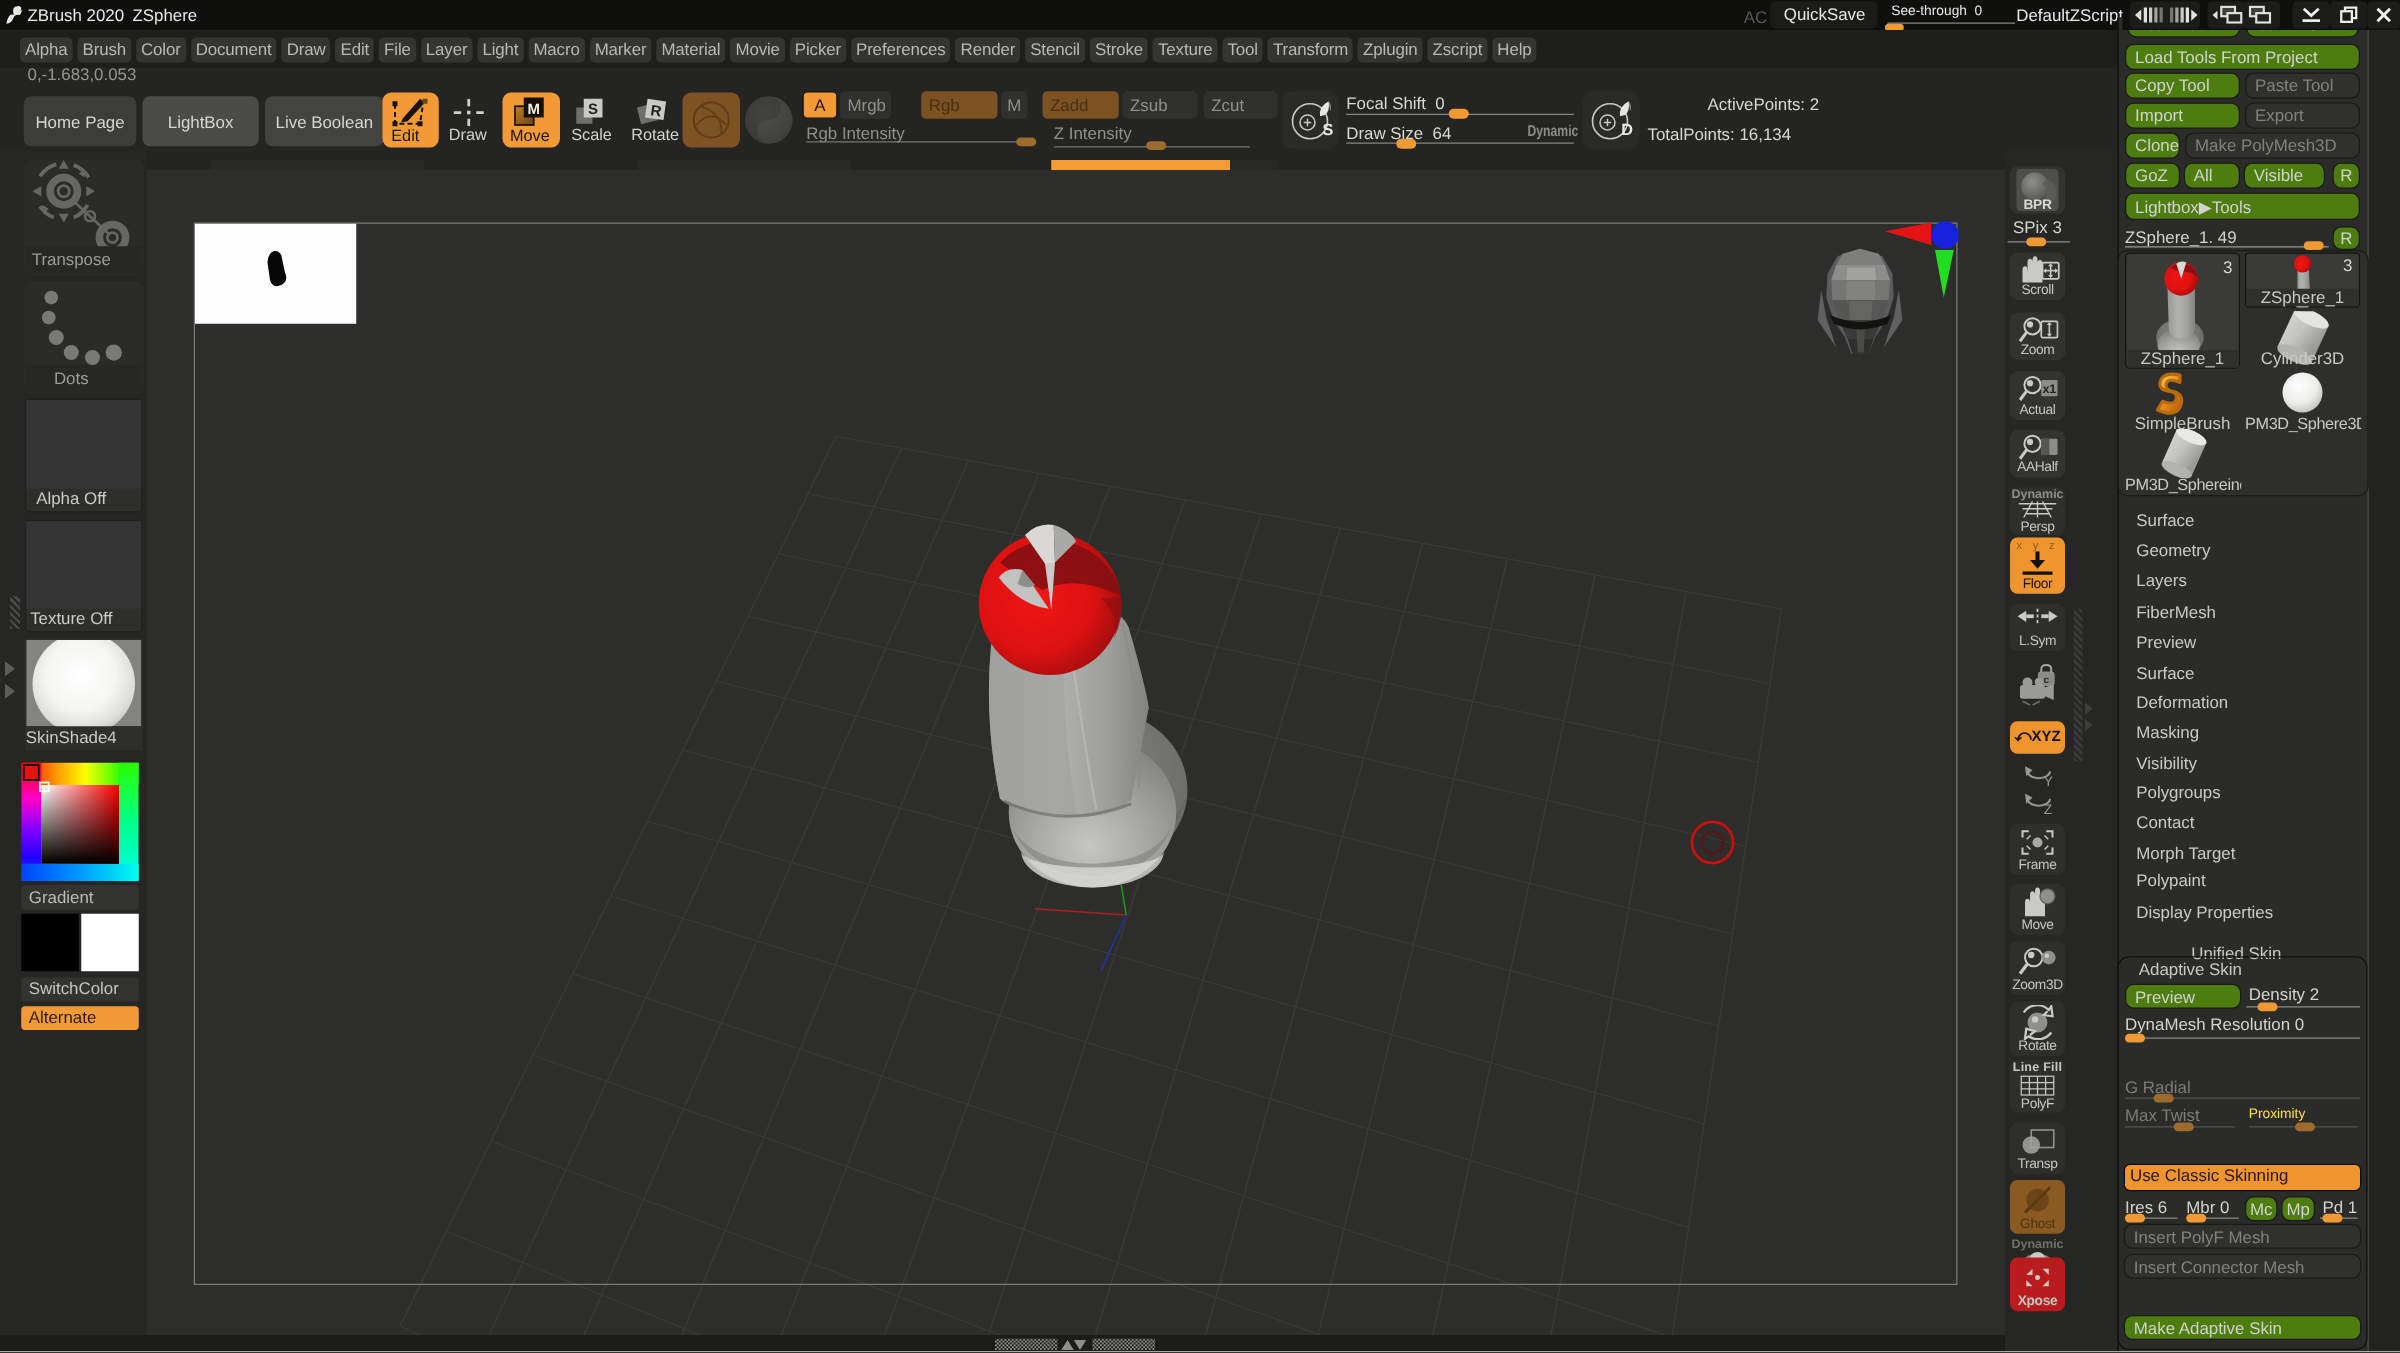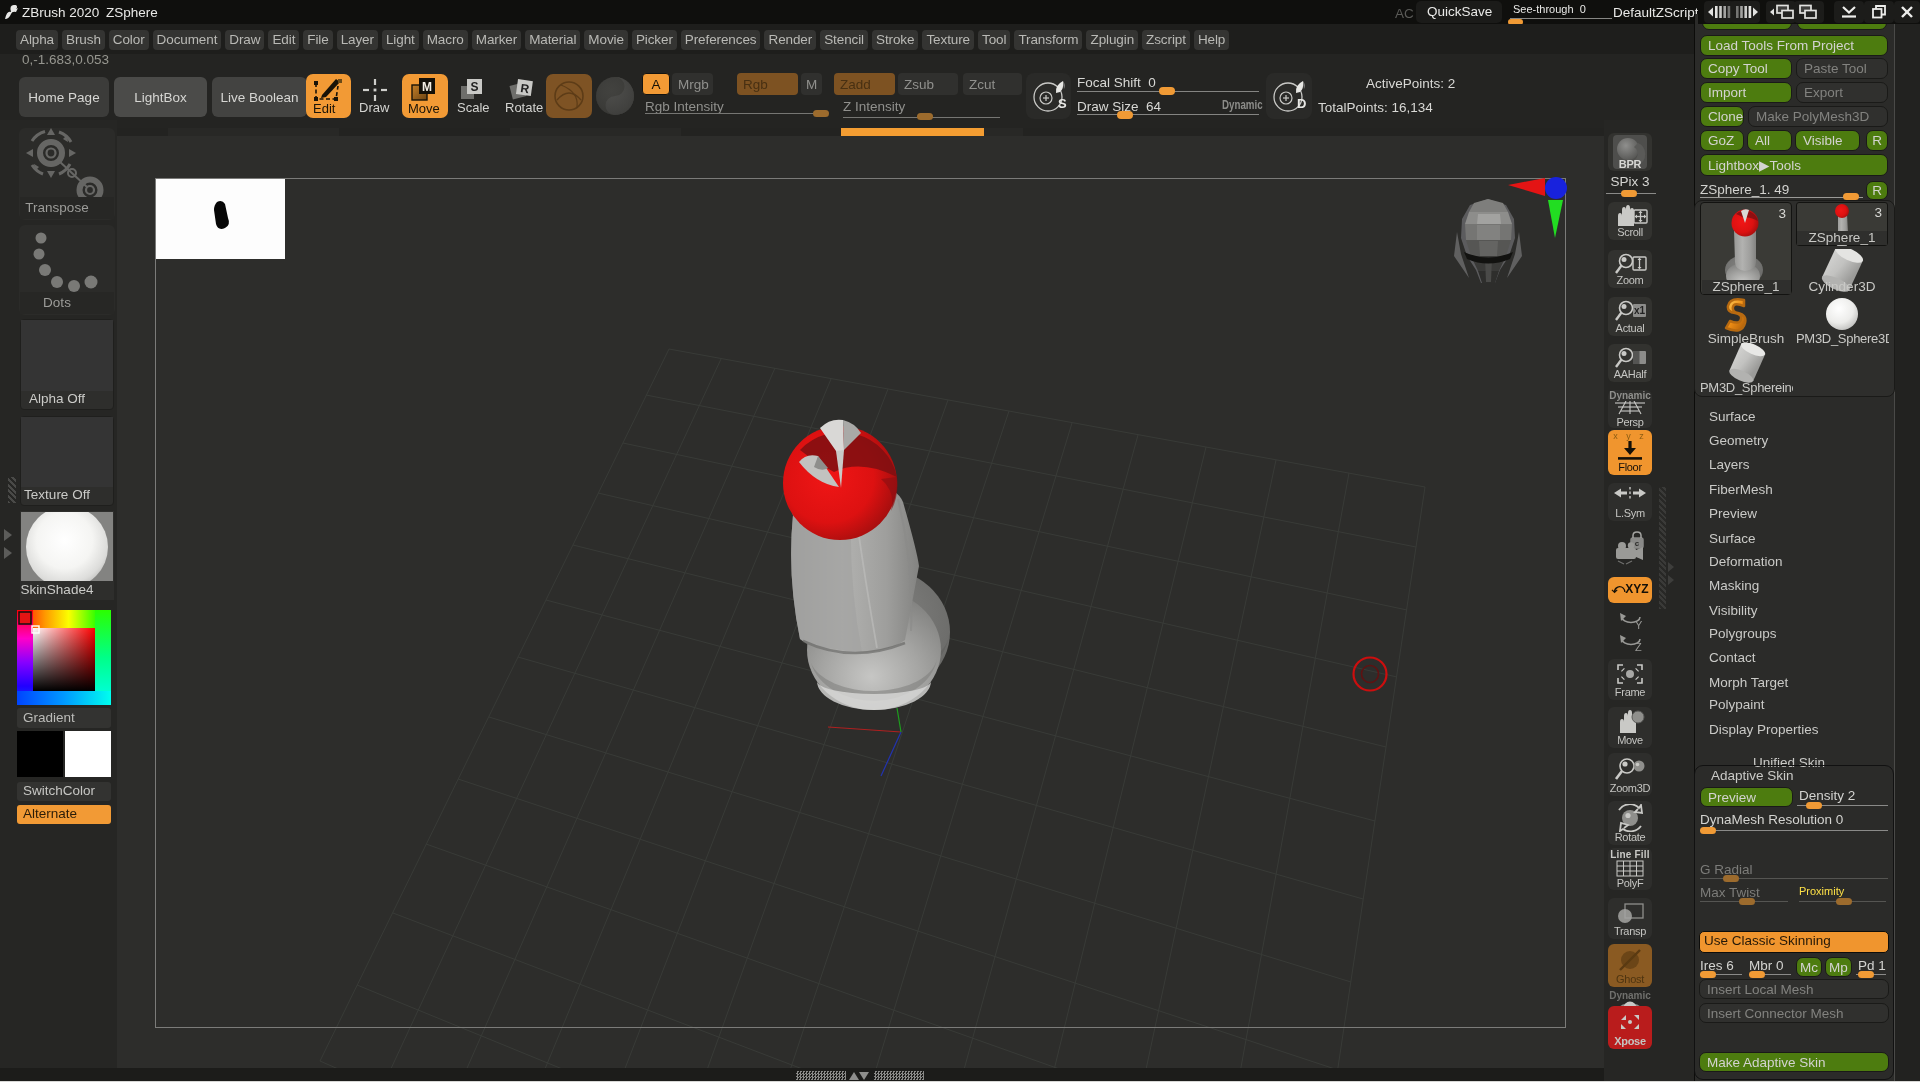--- a/index.html
+++ b/index.html
@@ -873,21 +873,21 @@
 <div class="sline" style="left:1700px;top:974px;width:42px;background:#8a8a88;"></div>
 <div class="pill" style="left:1700px;top:971px;"></div>
 <div class="txt" style="left:1749px;top:958px;font-size:13.5px;color:#d3d3d0;">Mbr 0</div>
 <div class="sline" style="left:1749px;top:974px;width:42px;background:#8a8a88;"></div>
 <div class="pill" style="left:1749px;top:971px;"></div>
 <div class="pbtn" style="left:1796px;top:957px;width:26px;height:20px;justify-content:center;padding-left:0;">Mc</div>
 <div class="pbtn" style="left:1825px;top:957px;width:27px;height:20px;justify-content:center;padding-left:0;">Mp</div>
 <div class="txt" style="left:1858px;top:958px;font-size:13.5px;color:#d3d3d0;">Pd 1</div>
 <div class="sline" style="left:1856px;top:974px;width:30px;background:#8a8a88;"></div>
 <div class="pill" style="left:1858px;top:971px;"></div>
-<div class="pbtn dis" style="left:1699px;top:979px;width:190px;height:20px;">Insert Local Mesh</div>
+<div class="pbtn dis" style="left:1699px;top:979px;width:190px;height:20px;">Insert PolyF Mesh</div>
 <div class="pbtn dis" style="left:1699px;top:1003px;width:190px;height:20px;">Insert Connector Mesh</div>
 <div class="pbtn" style="left:1699px;top:1052px;width:190px;height:20px;">Make Adaptive Skin</div>
 
 <div class="abs" style="left:117px;top:1068px;width:1487px;height:14px;background:#1c1c1a;"></div>
 <div class="abs" style="left:796px;top:1071px;width:50px;height:9px;background:conic-gradient(#8a8a88 90deg,#1c1c1a 90deg 180deg,#8a8a88 180deg 270deg,#1c1c1a 270deg) 0 0/3px 3px;"></div>
 <div class="abs" style="left:874px;top:1071px;width:50px;height:9px;background:conic-gradient(#8a8a88 90deg,#1c1c1a 90deg 180deg,#8a8a88 180deg 270deg,#1c1c1a 270deg) 0 0/3px 3px;"></div>
 <svg class="abs" style="left:849px;top:1071px;" width="20" height="10" viewBox="0 0 20 10" fill="#8e8e8c">
       <path d="M0 9 L5 1 L10 9 Z"></path>
       <path d="M10 1 L15 9 L20 1 Z"></path>
     </svg>

